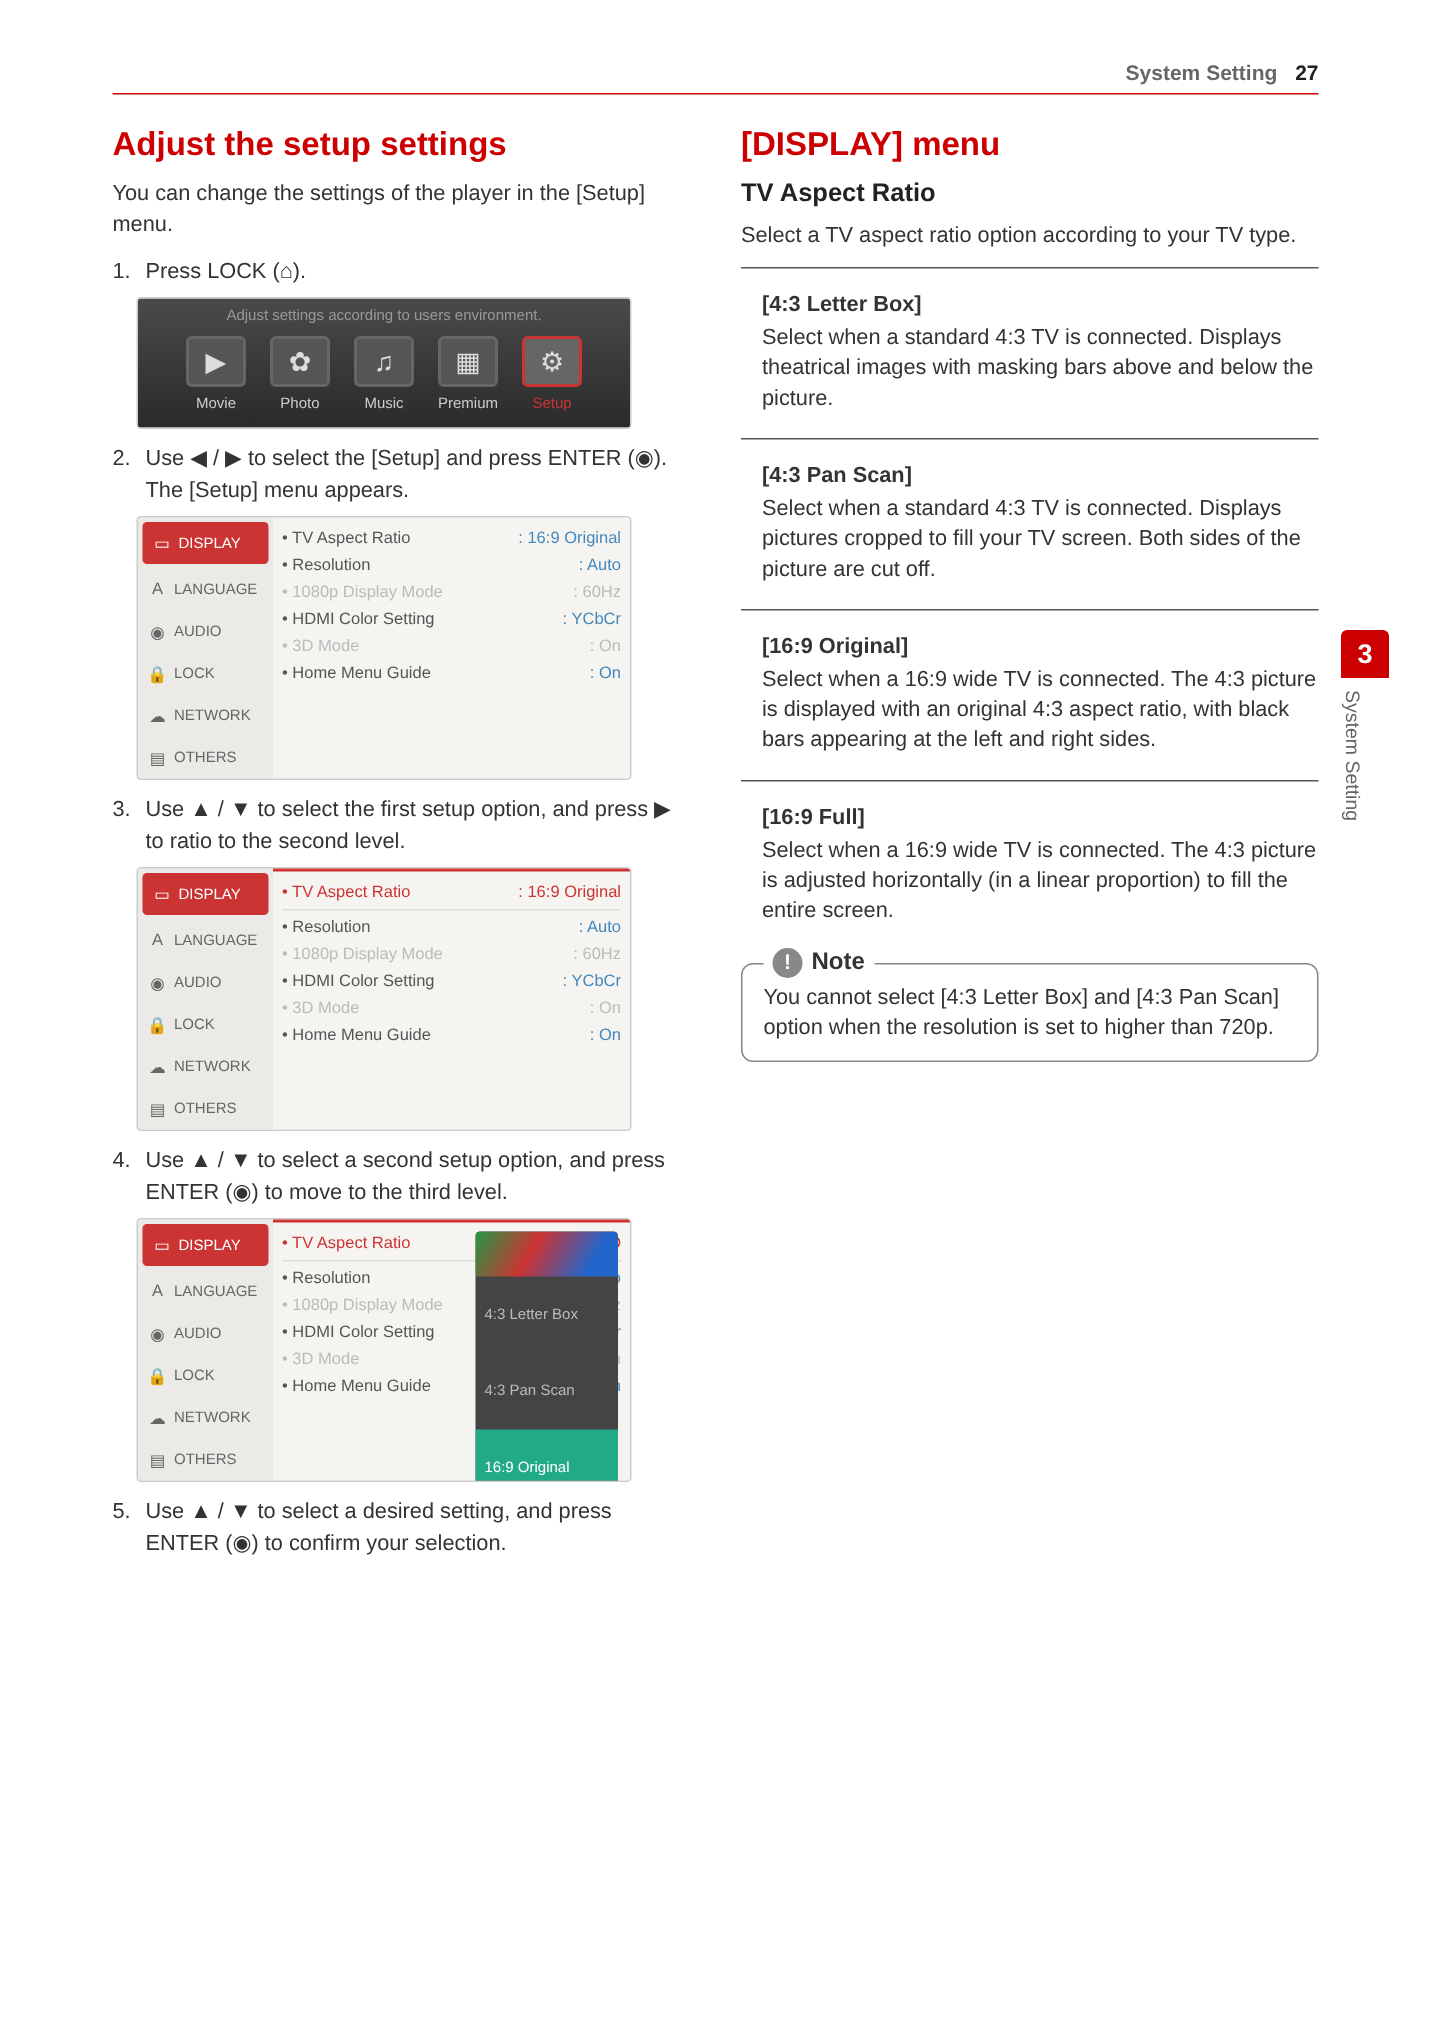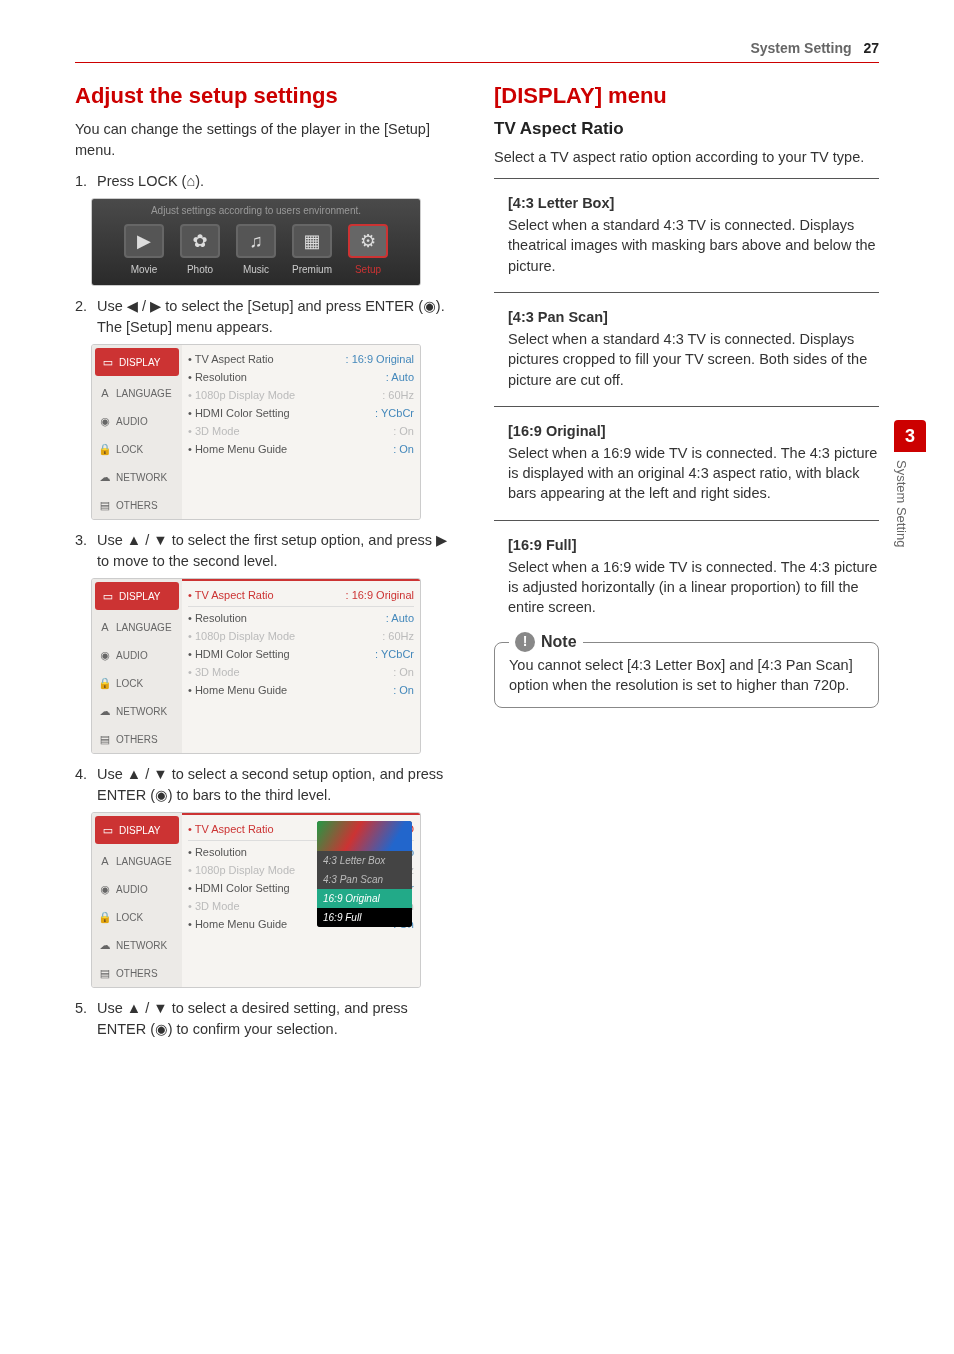--- a/index.html
+++ b/index.html
@@ -48,21 +48,21 @@
   .opt-row { display: flex; justify-content: space-between; padding: 3px 0; font-size: 11px; }
   .opt-row .k { color: #555; }
   .opt-row .v { color: #48b; }
   .opt-row.dim .k, .opt-row.dim .v { color: #bbb; }
   .opt-row.hi .k { color: #c33; }
   .opt-row.hi .v { color: #c33; }
   .opt-list.redborder { border-top: 3px solid #c33; margin: -1px 0 0 0; }
 
   .popup { position: absolute; right: 8px; top: 8px; width: 95px; background: #444; border-radius: 3px; overflow: hidden; font-size: 10px; color: #ddd; }
   .popup .pimg { height: 30px; background: linear-gradient(120deg,#294,#c33 40%,#26c 80%); }
-  .popup .pitem { padding: 4px 6px; color: #bbb; font-style: italic; }
+  .popup .pitem { padding: 20px 6px; color: #bbb; }
   .popup .pitem.sel { background: #2a8; color: #fff; }
   .shot-rel { position: relative; }
   .strike-row { border-top: 1px solid #ddd; margin: 2px 0; }
 </style>
 </head>
 <body>
 
 <div class="page">
   <div class="header-right">
     <span class="title">System Setting</span>
@@ -167,21 +167,21 @@
           <div class="opt-row">
               <span class="k">• Home Menu Guide</span>
               <span class="v">: On</span>
             </div>
         </div>
       </div>
 
       <div class="step">
         <div class="num">3.</div>
         <div class="txt">
-          <span>Use </span><span>▲</span><span> / </span><span>▼</span><span> to select the first setup option, and press </span><span>▶</span><span> to move to the second level.</span>
+          <span>Use </span><span>▲</span><span> / </span><span>▼</span><span> to select the first setup option, and press </span><span>▶</span><span> to ratio to the second level.</span>
         </div>
       </div>
 
       <div class="shot shot2">
         <div class="side-menu">
           <div class="side-item active">
               <span class="side-icon">▭</span>
               <span>DISPLAY</span>
             </div>
           <div class="side-item">
@@ -230,21 +230,21 @@
           <div class="opt-row">
               <span class="k">• Home Menu Guide</span>
               <span class="v">: On</span>
             </div>
         </div>
       </div>
 
       <div class="step">
         <div class="num">4.</div>
         <div class="txt">
-          <span>Use </span><span>▲</span><span> / </span><span>▼</span><span> to select a second setup option, and press ENTER (</span><span>◉</span><span>) to bars to the third level.</span>
+          <span>Use </span><span>▲</span><span> / </span><span>▼</span><span> to select a second setup option, and press ENTER (</span><span>◉</span><span>) to move to the third level.</span>
         </div>
       </div>
 
       <div class="shot shot2 shot-rel">
         <div class="side-menu">
           <div class="side-item active">
               <span class="side-icon">▭</span>
               <span>DISPLAY</span>
             </div>
           <div class="side-item">

